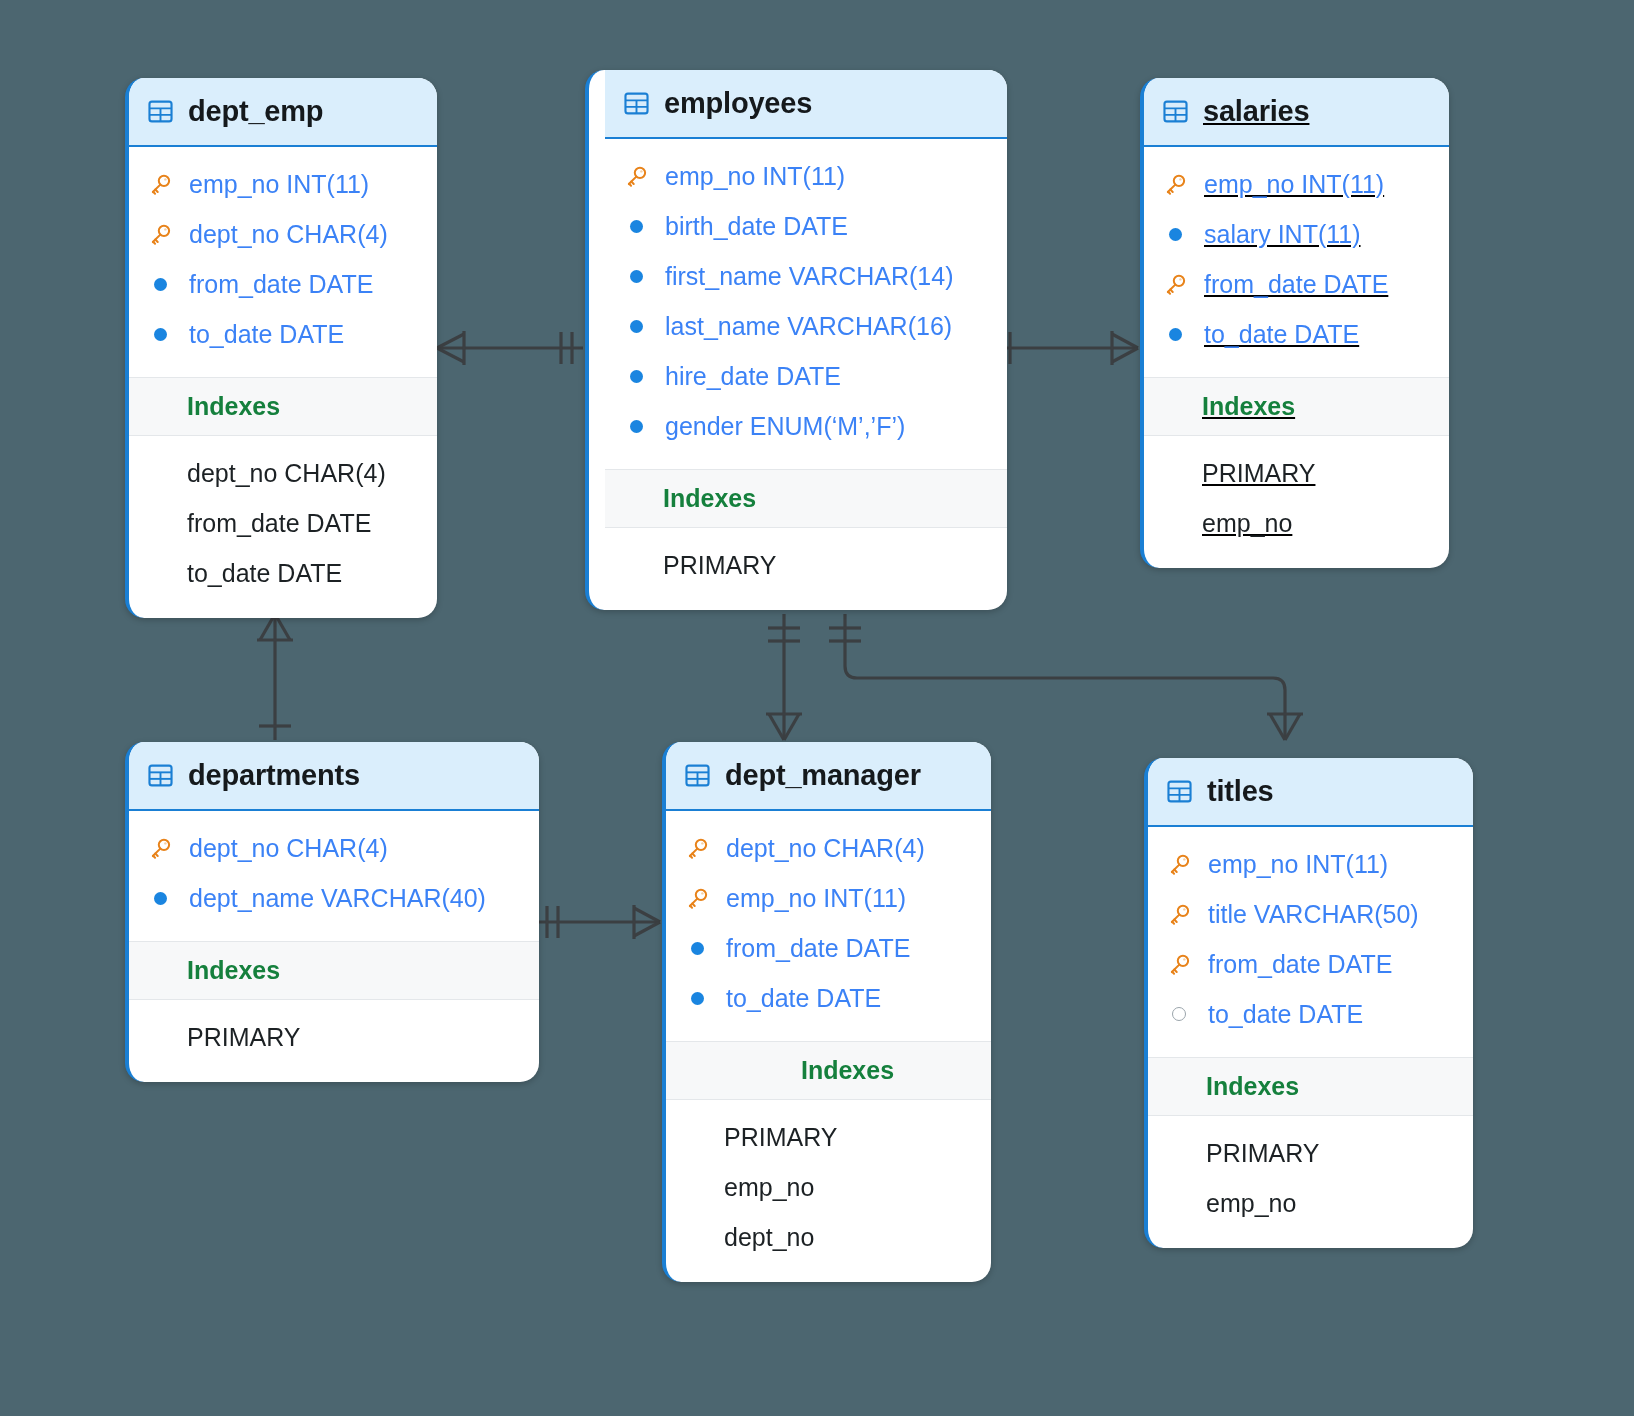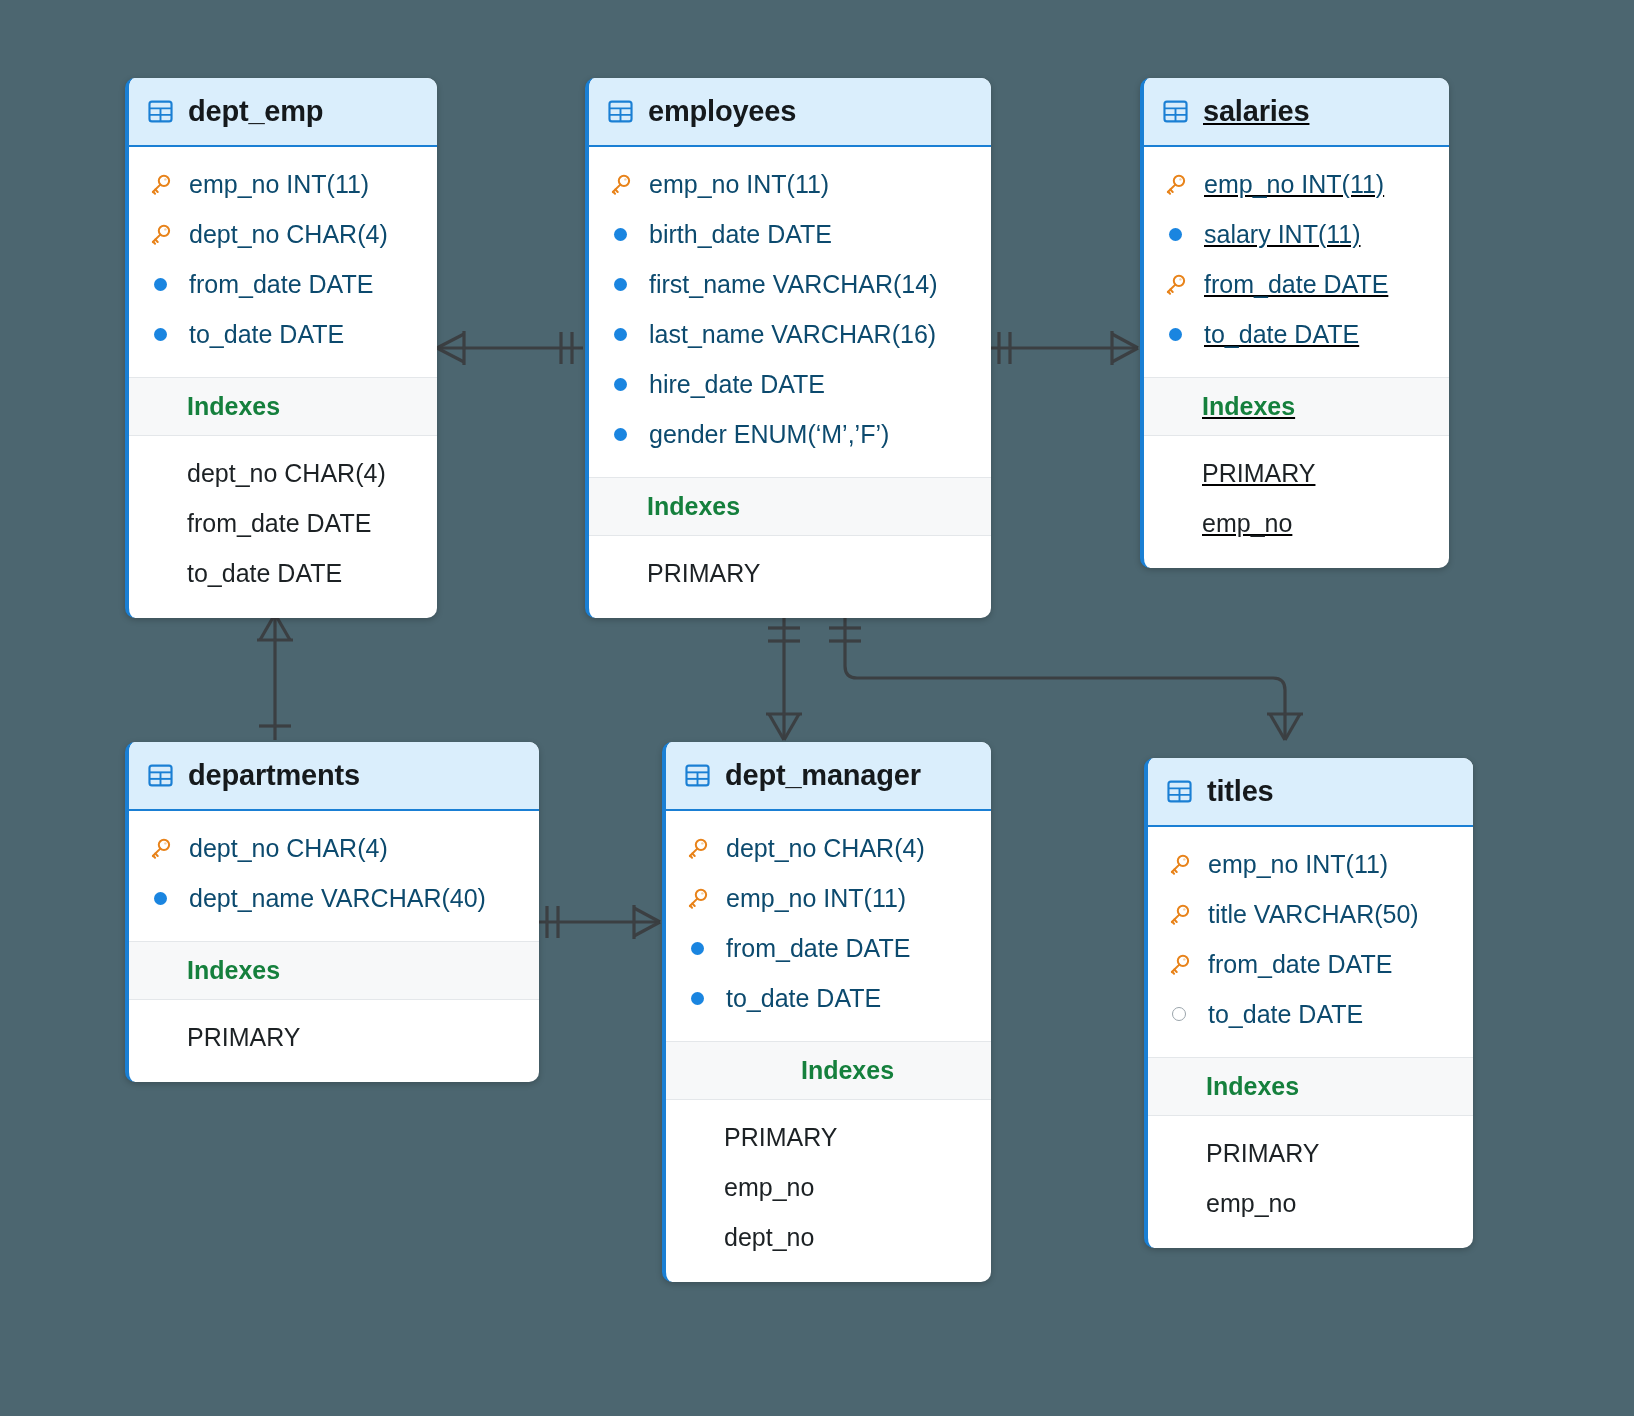--- a/index.html
+++ b/index.html
@@ -24,21 +24,21 @@
     position: absolute;
     left: 0; top: 0;
     width: 1634px;
     height: 1416px;
     pointer-events: none;
     z-index: 1;
   }
   .table-card {
     position: absolute;
     background: #ffffff;
-    border-radius: 10px;
+    border-radius: 19px;
     box-shadow: 0 2px 6px rgba(0,0,0,0.22);
     overflow: hidden;
     z-index: 5;
     border-left: 4px solid #1a7fd4;
   }
   .tbl-header {
     background: #daeefc;
     display: flex;
     align-items: center;
     gap: 14px;
@@ -89,21 +89,21 @@
   .dot-hollow {
     width: 12px;
     height: 12px;
     border-radius: 50%;
     background: transparent;
     border: 1.6px solid #9aa4ab;
     display: block;
   }
   .col-name {
     font-size: 25px;
-    color: #0c4a6e;
+    color: #3b82f6;
     white-space: nowrap;
   }
   .idx-header {
     background: #f7f8f9;
     border-top: 1px solid #e4e7ea;
     border-bottom: 1px solid #e4e7ea;
     padding: 14px 20px 14px 58px;
     font-size: 25px;
     font-weight: bold;
     color: #15803d;
@@ -249,21 +249,21 @@
           <span class="col-name">to_date DATE</span>
         </div>
       </div>
       <div class="idx-header">Indexes</div>
       <div class="idx-list">
         <div class="idx-row">dept_no CHAR(4)</div>
         <div class="idx-row">from_date DATE</div>
         <div class="idx-row">to_date DATE</div>
       </div>
     </div>
-    <div class="table-card" style="left: 585px; top: 78px; width: 402px;">
+    <div class="table-card" style="left: 585px; top: 70px; width: 402px; padding-left: 16px;">
       <div class="tbl-header">
         <svg class="tbl-icon" viewBox="0 0 24 24">
           <rect x="2.2" y="3.2" width="19.6" height="17.6" rx="2.2" fill="#d8ecfb" stroke="#1a7fd4" stroke-width="1.9"></rect>
           <line x1="2.2" y1="9.2" x2="21.8" y2="9.2" stroke="#1a7fd4" stroke-width="1.7"></line>
           <line x1="2.2" y1="15.0" x2="21.8" y2="15.0" stroke="#1a7fd4" stroke-width="1.7"></line>
           <line x1="12.0" y1="9.2" x2="12.0" y2="20.8" stroke="#1a7fd4" stroke-width="1.7"></line>
         </svg>
         <span class="tbl-title">employees</span>
       </div>
       <div class="col-list">

